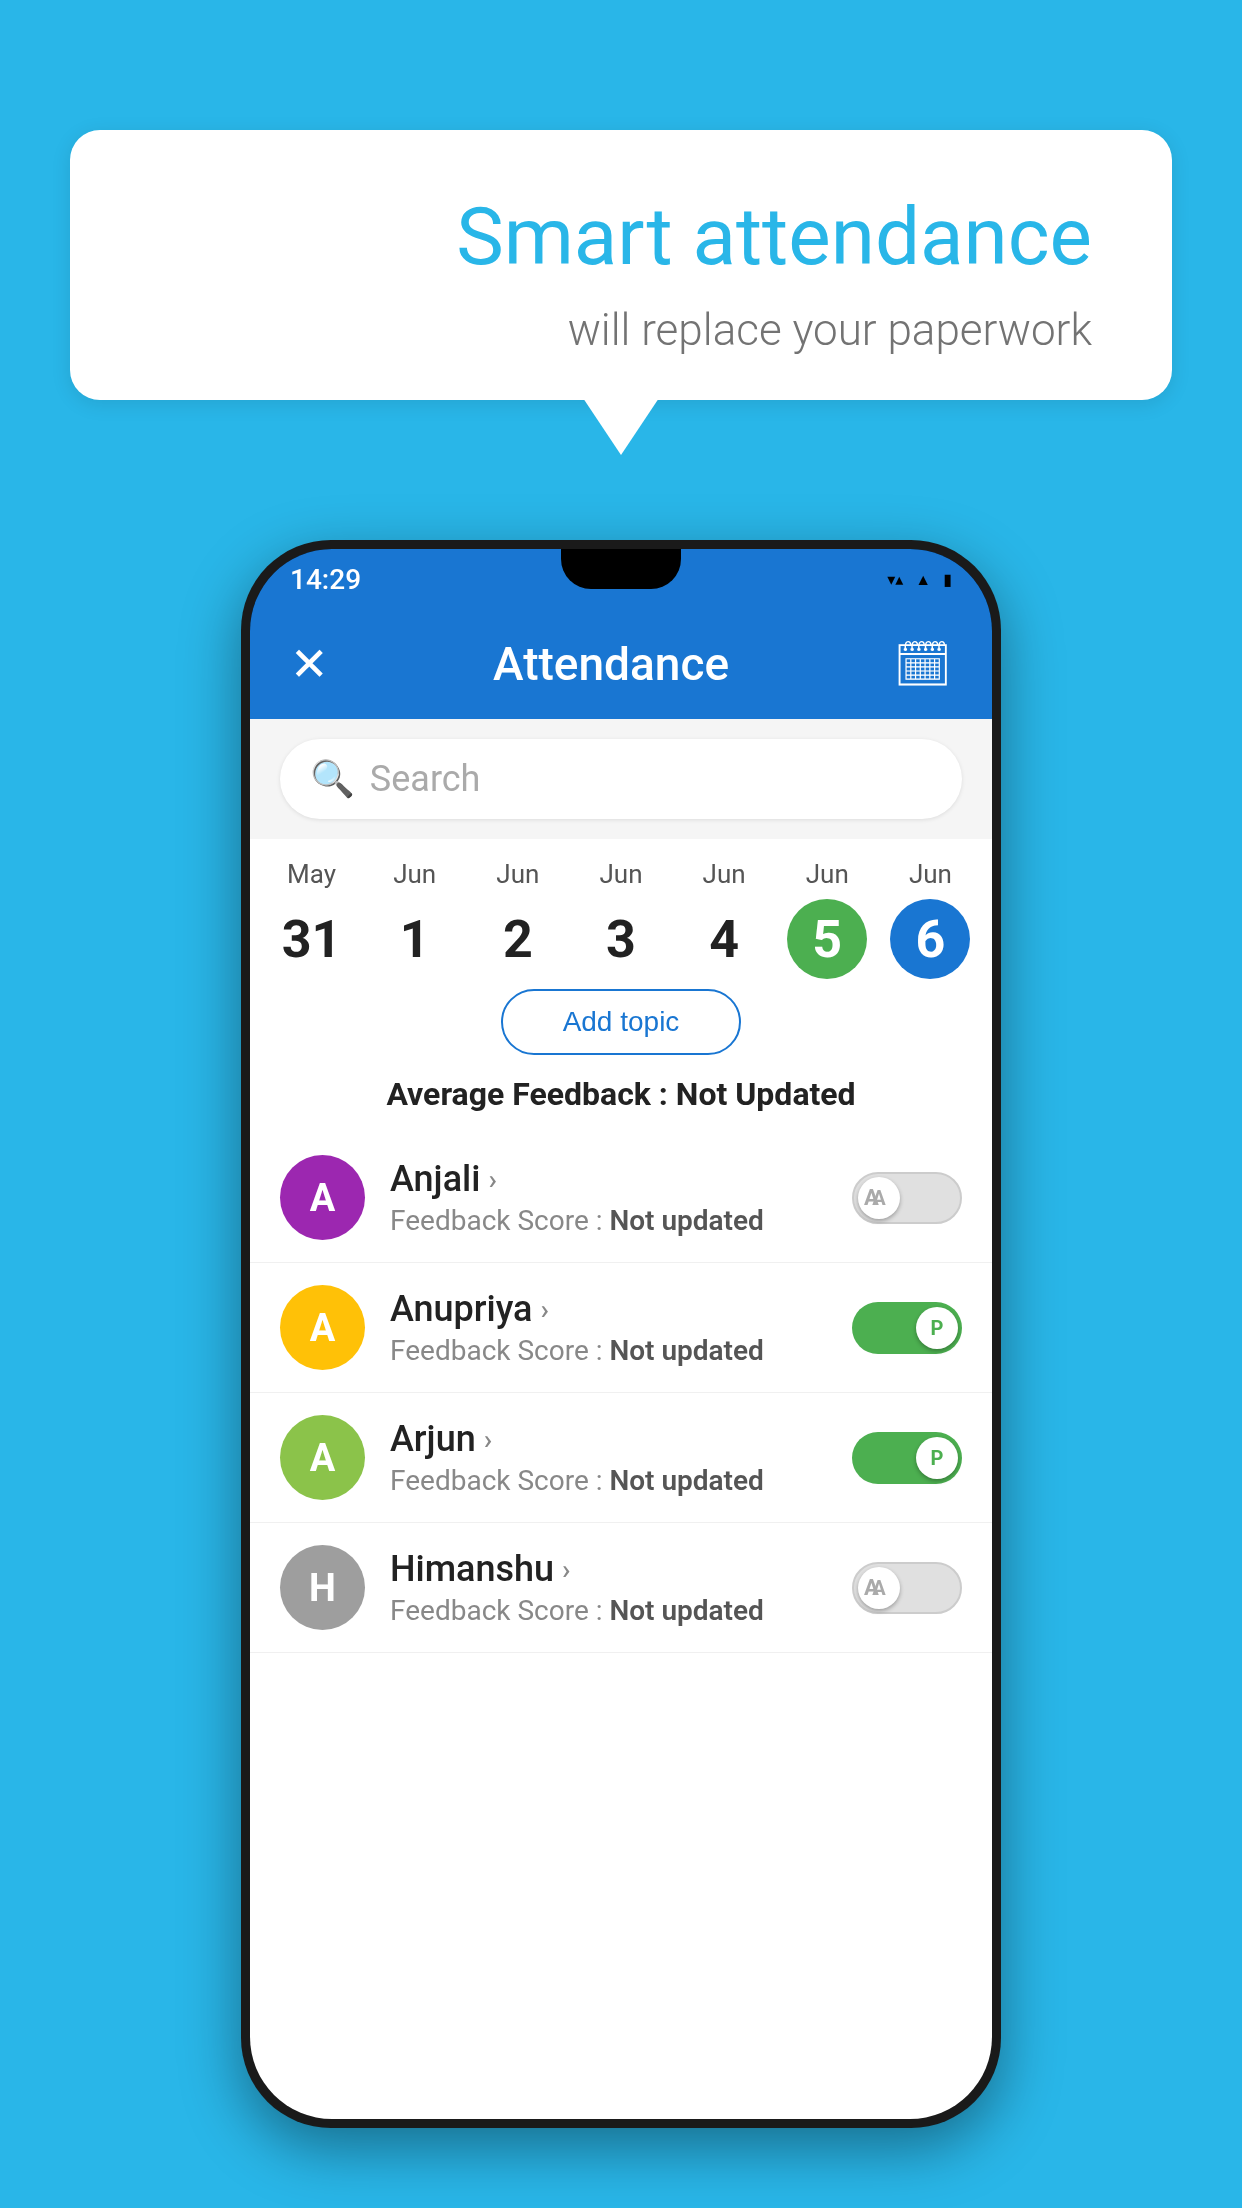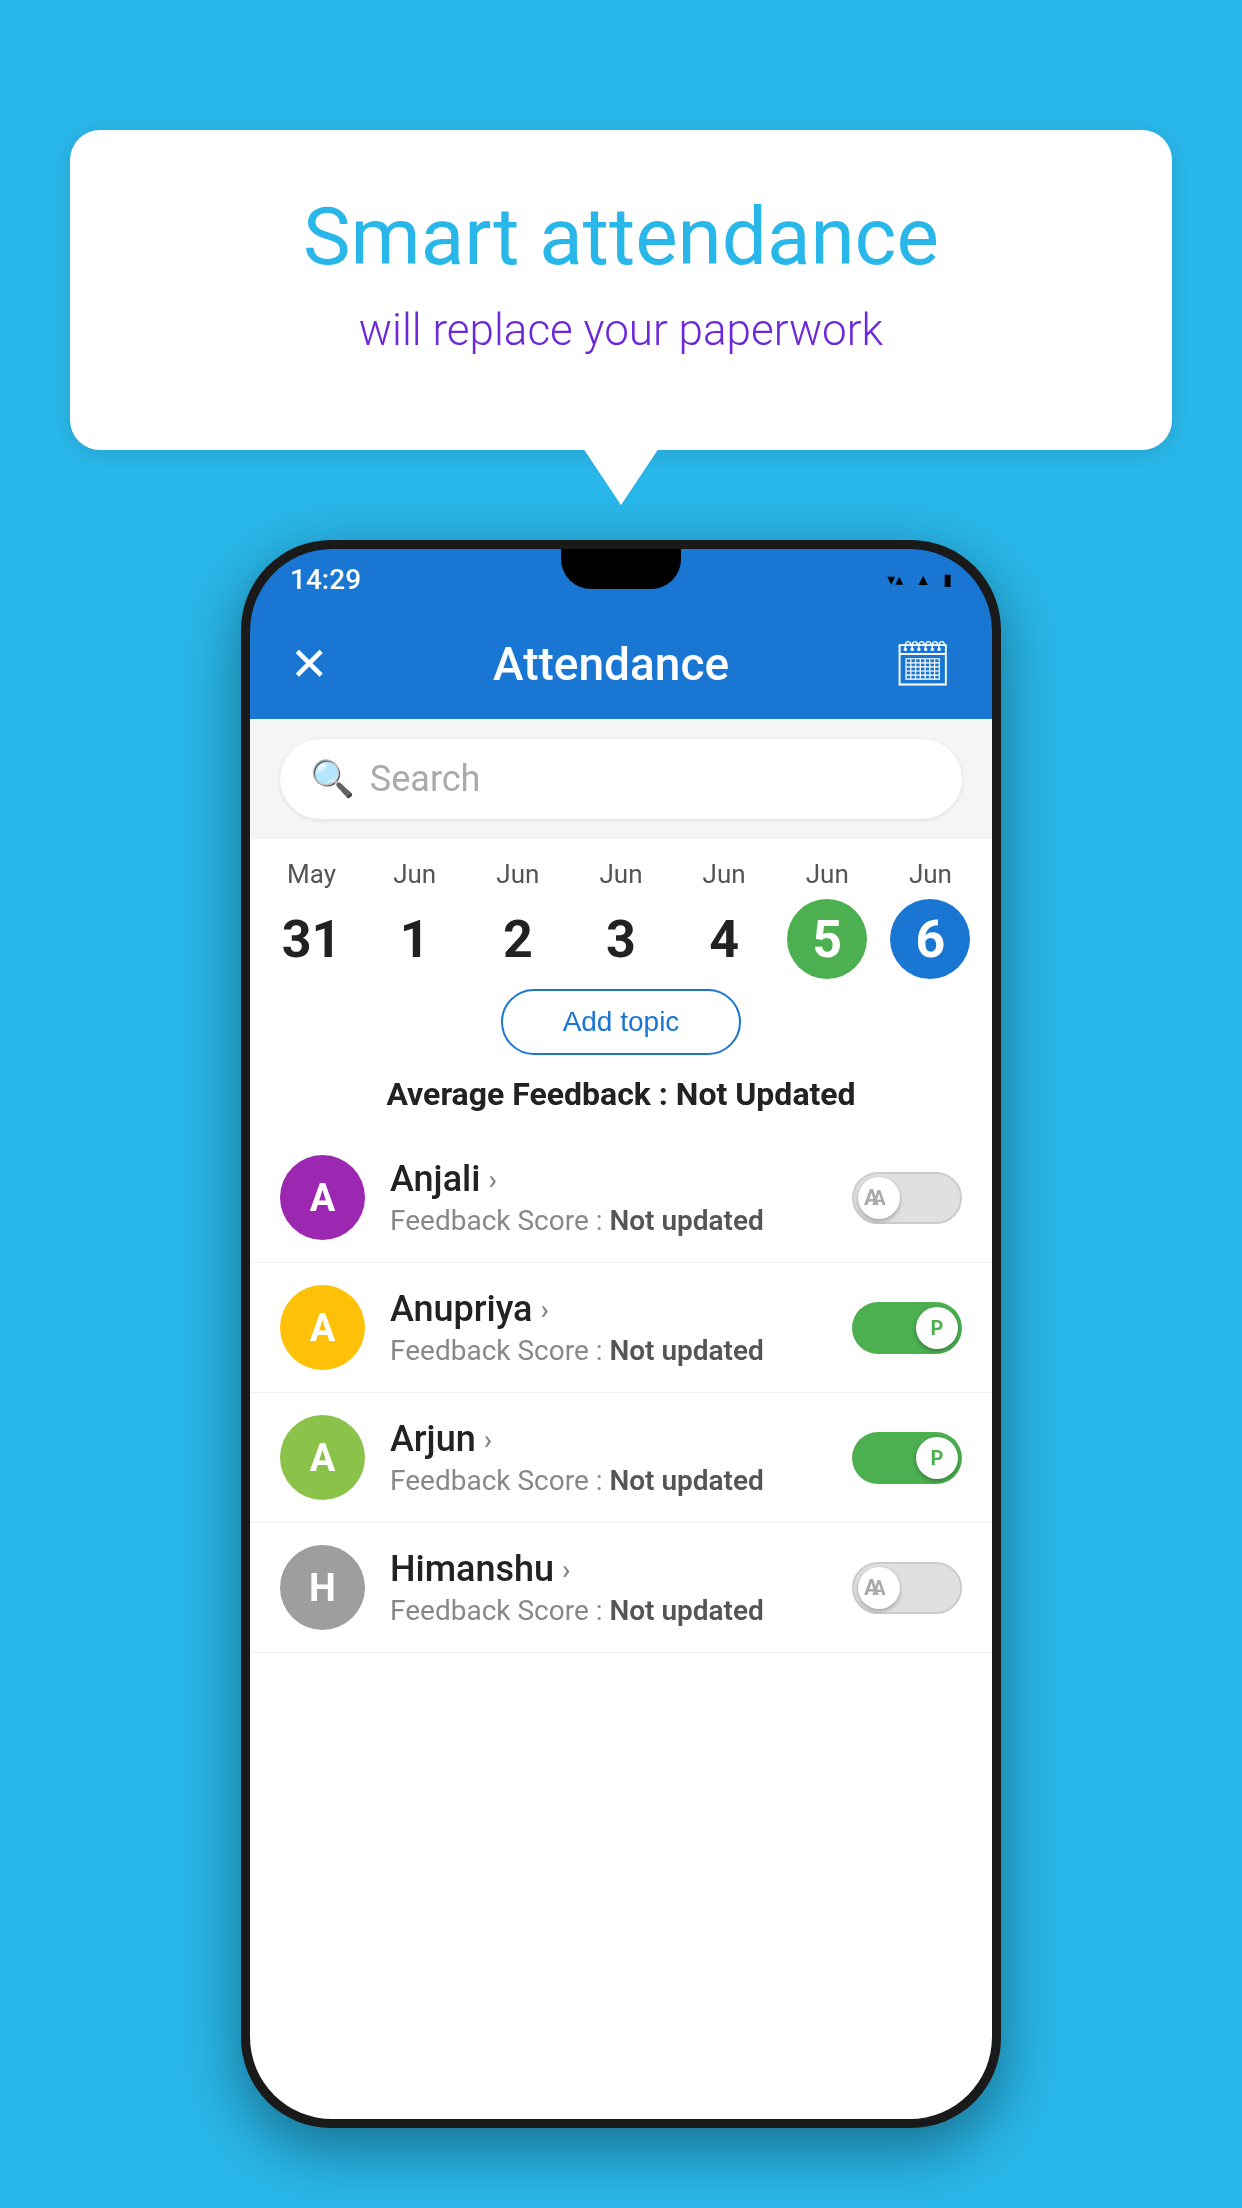--- a/index.html
+++ b/index.html
@@ -17,22 +17,22 @@
     .speech-bubble-container {
       position: absolute;
       top: 130px;
       left: 70px;
       right: 70px;
     }
 
     .speech-bubble {
       background: white;
       border-radius: 30px;
-      padding: 60px 80px 94px;
-      text-align: center;
+      padding: 60px 80px 44px;
+      text-align: right;
       position: relative;
       box-shadow: 0 4px 20px rgba(0,0,0,0.1);
     }
 
     .speech-bubble::after {
       content: '';
       position: absolute;
       bottom: -55px;
       left: 50%;
       transform: translateX(-50%);
@@ -45,21 +45,21 @@
 
     .bubble-title {
       font-size: 80px;
       color: #29B6E8;
       font-weight: 400;
       margin-bottom: 20px;
     }
 
     .bubble-subtitle {
       font-size: 44px;
-      color: #6d28d9;
+      color: #737373;
       font-weight: 300;
     }
 
     
     .phone-container {
       position: absolute;
       top: 540px;
       left: 50%;
       transform: translateX(-50%);
       width: 760px;

